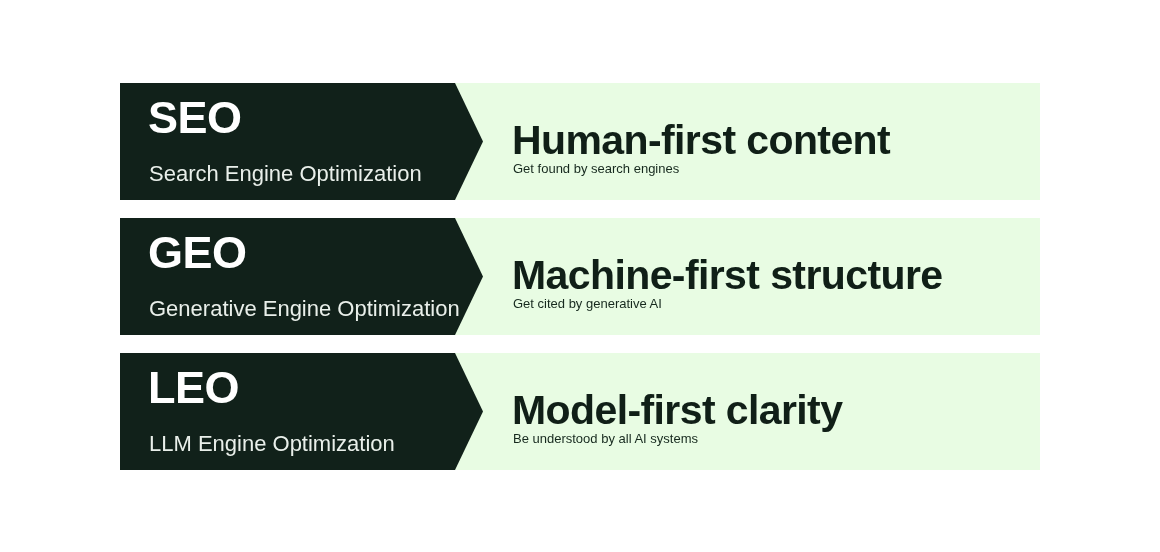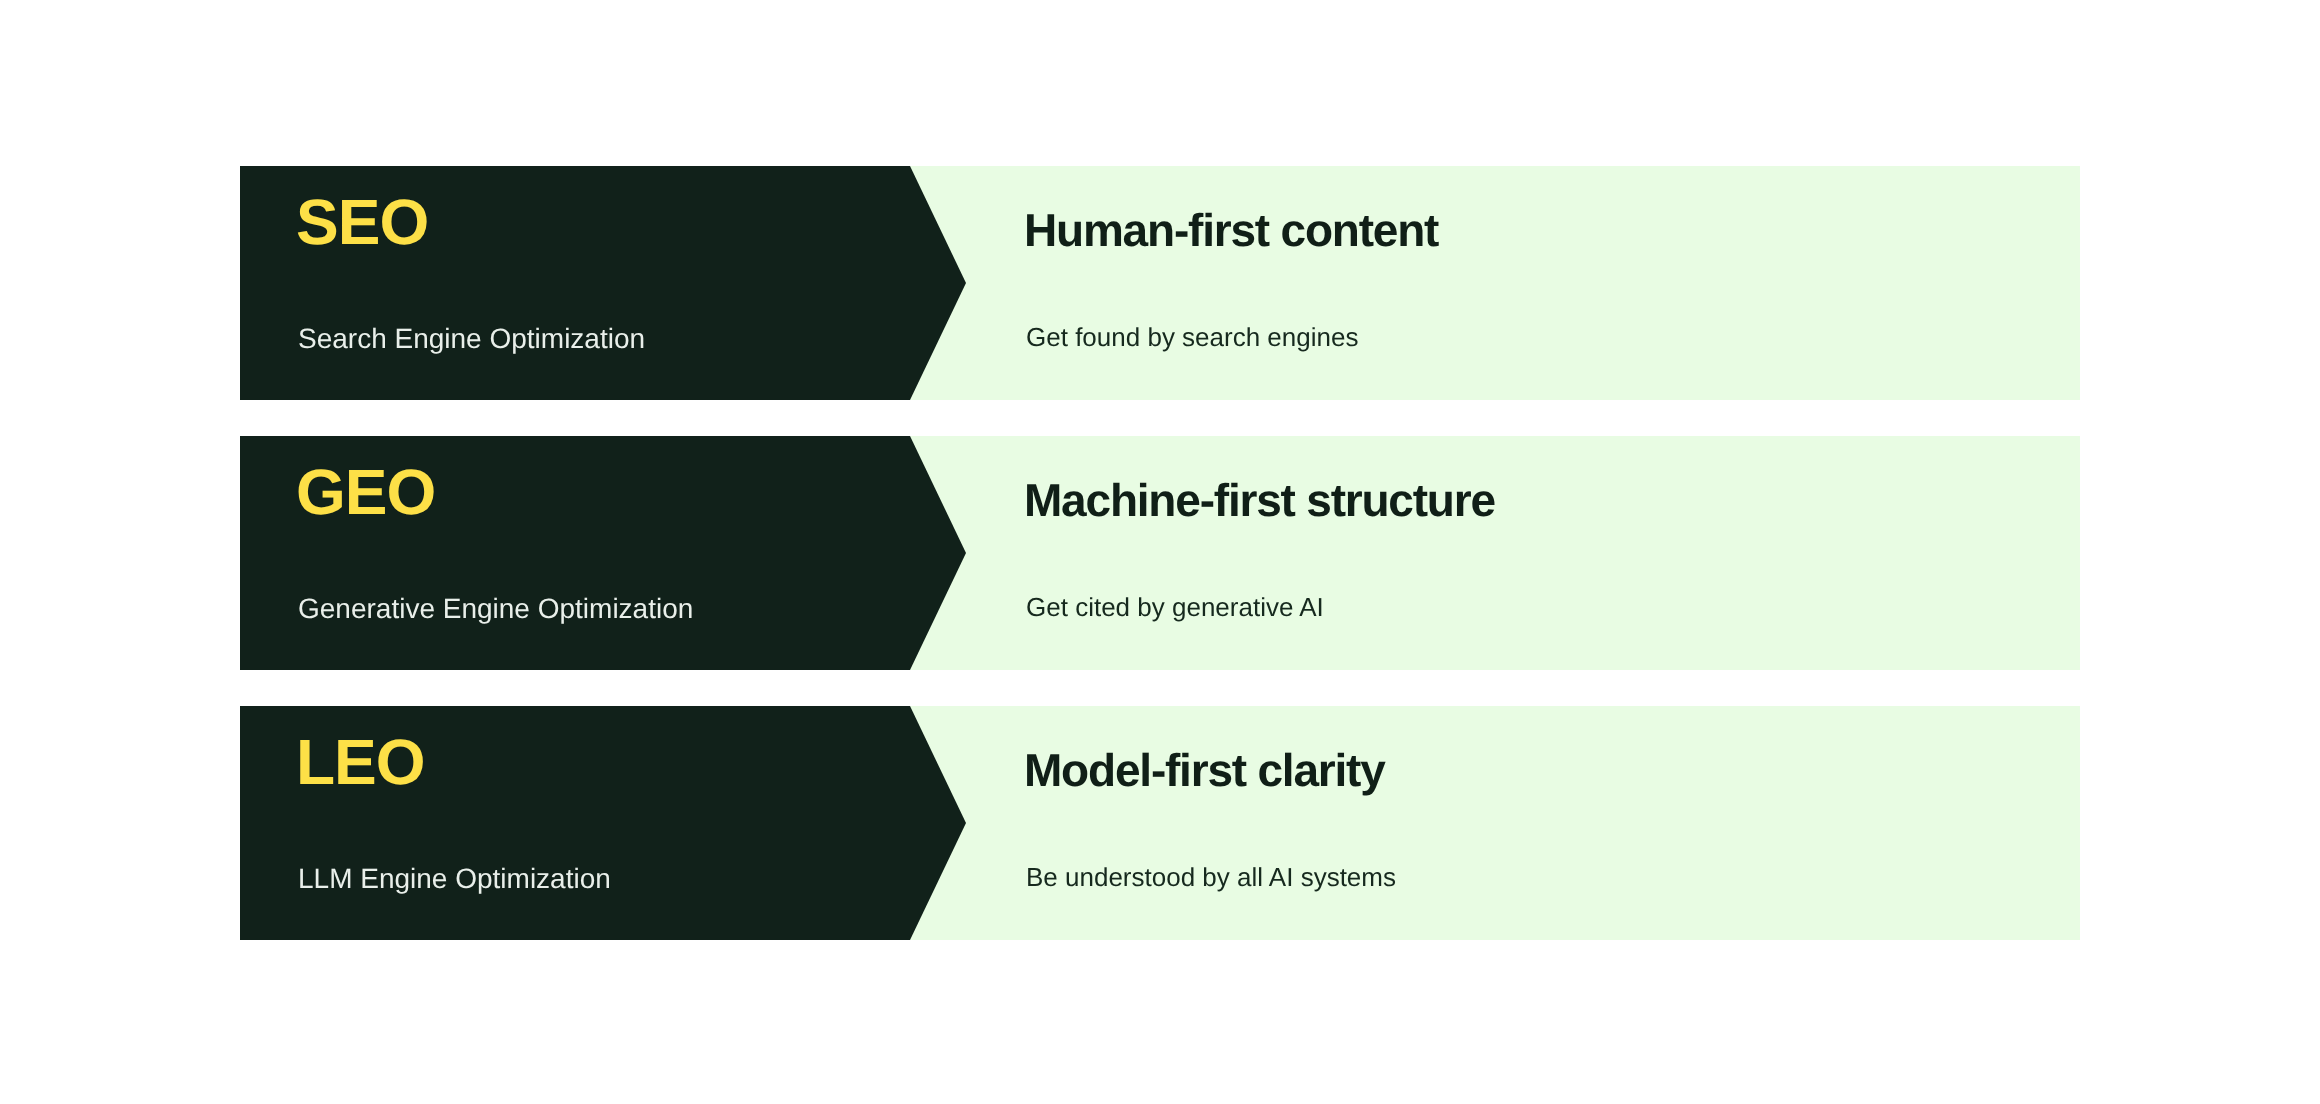--- a/index.html
+++ b/index.html
@@ -42,51 +42,51 @@
     height: 117px;
     background: #11211A;   
     -webkit-clip-path: polygon(0 0, 335px 0, 363px 50%, 335px 100%, 0 100%);
     clip-path: polygon(0 0, 335px 0, 363px 50%, 335px 100%, 0 100%);
   }
 
   .acronym {
     position: absolute;
     left: 28px;
     top: 12px;
-    font-size: 32px;
+    font-size: 45px;
     font-weight: 700;
     letter-spacing: -0.5px;
     line-height: 1;
-    color: #fde047;        
+    color: #ffffff;        
     white-space: nowrap;
   }
 
   .expansion {
     position: absolute;
     left: 29px;
     top: 78px;
-    font-size: 14px;
+    font-size: 22px;
     font-weight: 400;
     line-height: 1.2;
     color: #E9EFEA;
     white-space: nowrap;
   }
 
   .right {
     position: absolute;
     left: 392px;           
     top: 0;
     height: 117px;
   }
 
   .headline {
     position: absolute;
     left: 0;
-    top: 21px;
-    font-size: 23px;
+    top: 37px;
+    font-size: 41px;
     font-weight: 700;
     letter-spacing: -0.6px;
     line-height: 1;
     color: #101F17;
     white-space: nowrap;
   }
 
   .subline {
     position: absolute;
     left: 1px;

